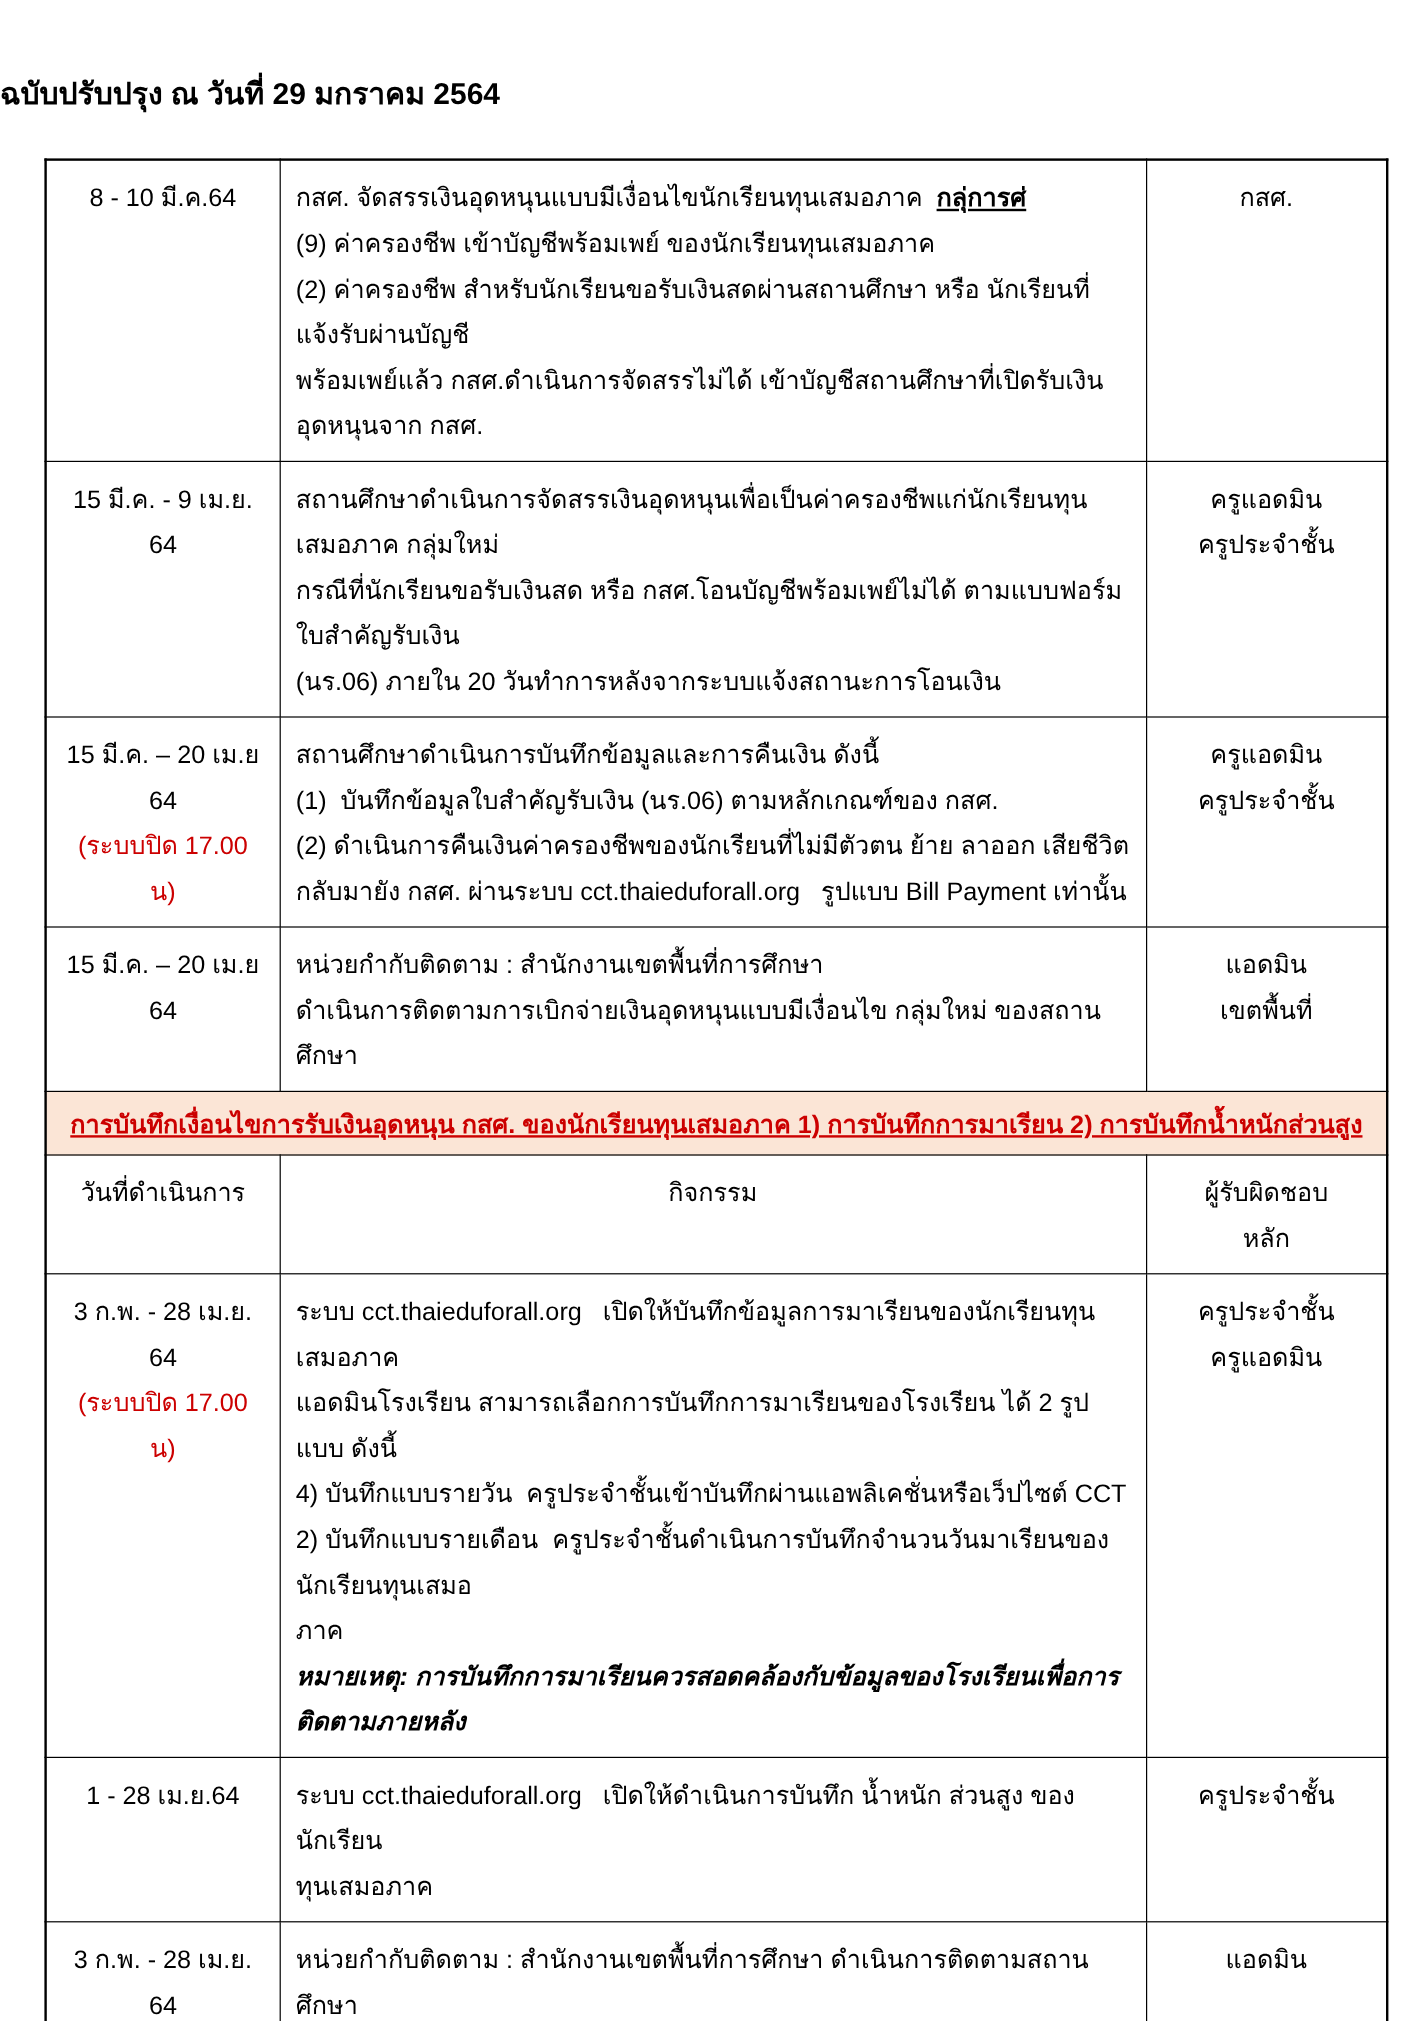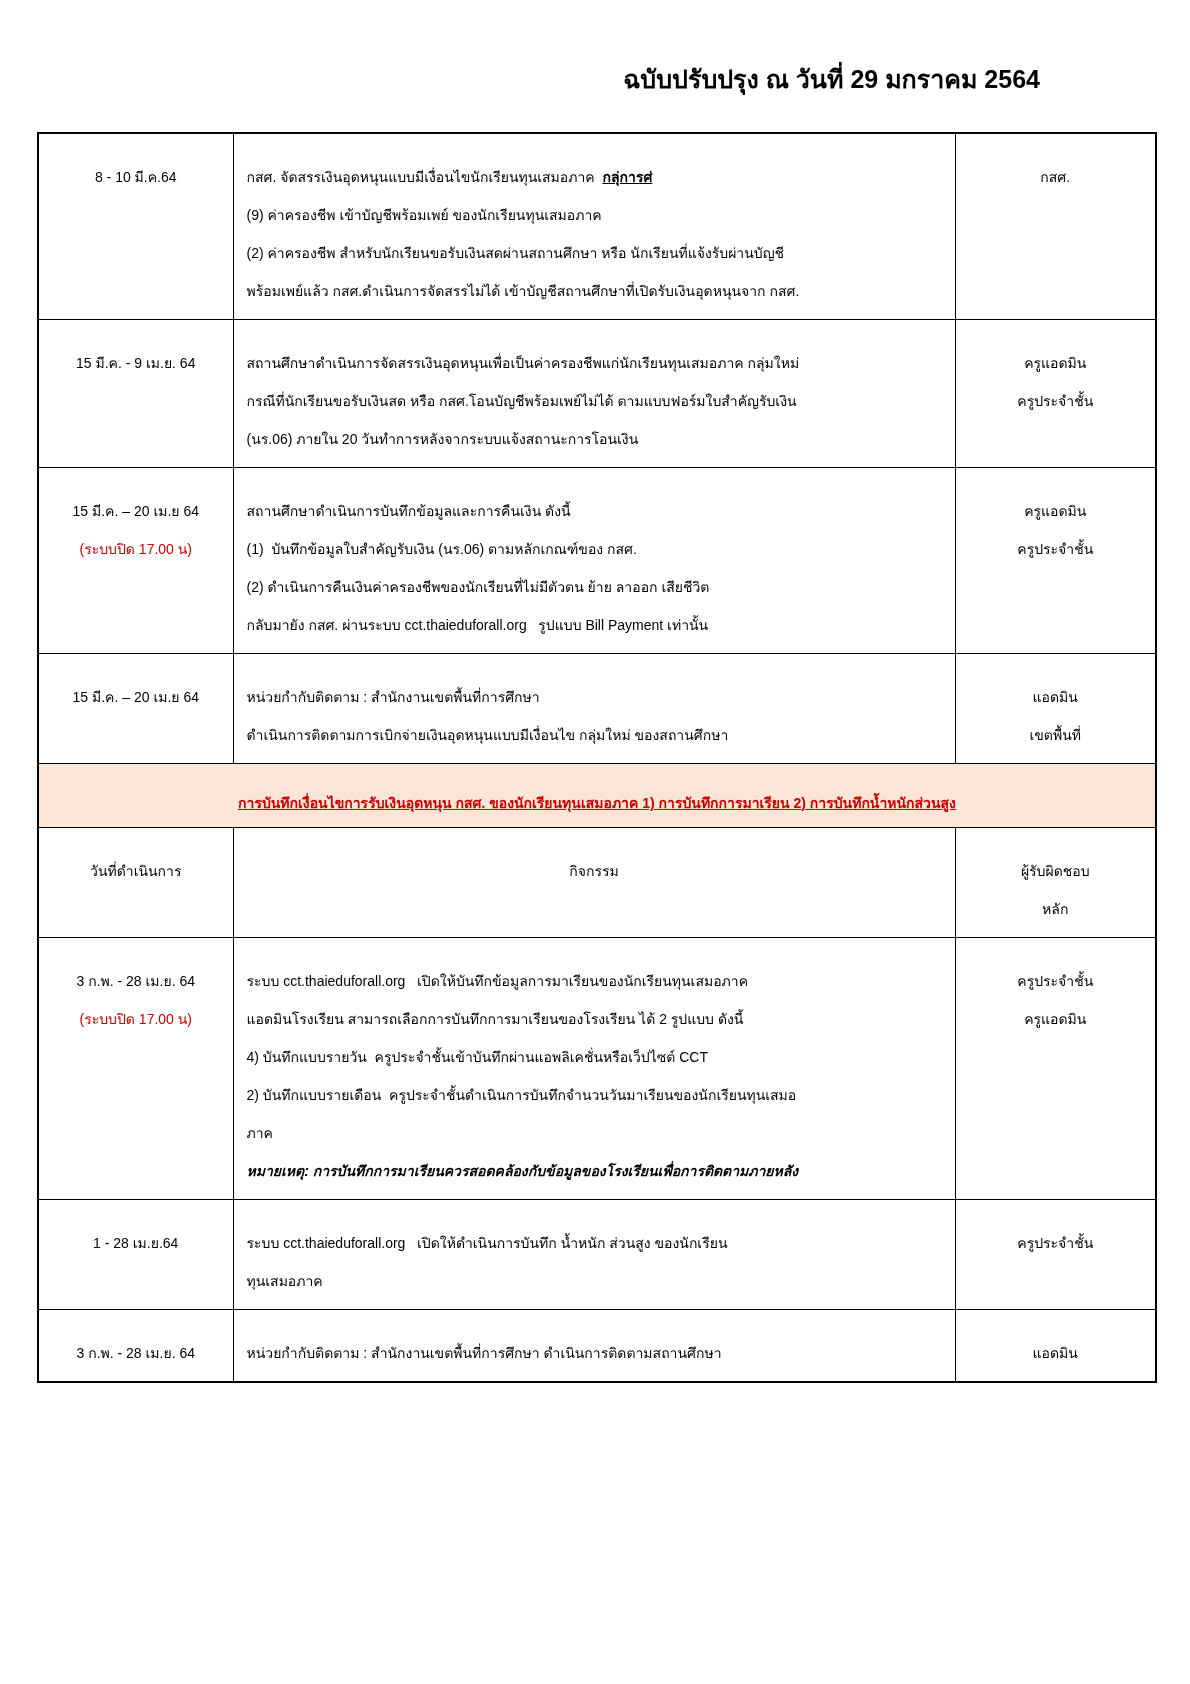--- a/index.html
+++ b/index.html
@@ -12,37 +12,37 @@
   .page{
     width:1190px;
     min-height:1684px;
     background:#ffffff;
     color:#000;
     font-family:"Liberation Sans","DejaVu Sans",sans-serif;
     position:relative;
   }
   .page-header{
     padding:64px 150px 0 0;
-    text-align:right;
+    text-align:left;
     font-weight:bold;
     font-size:25px;
     line-height:30px;
   }
   table.schedule{
     border-collapse:collapse;
     margin:38px 35px 0 37px;
     table-layout:fixed;
     width:1118px;
     border:2px solid var(--border);
   }
   table.schedule td{
     border:1px solid var(--border);
     vertical-align:top;
-    padding:24px 13px 9px 13px;
-    font-size:14px;
+    padding:13px 13px 9px 13px;
+    font-size:21px;
   }
   .line{
     line-height:38px;
     white-space:pre-wrap;
   }
   .date-cell,.responsible-cell{text-align:center;}
   .header-cell{
     font-weight:normal;
     text-align:center;
   }

